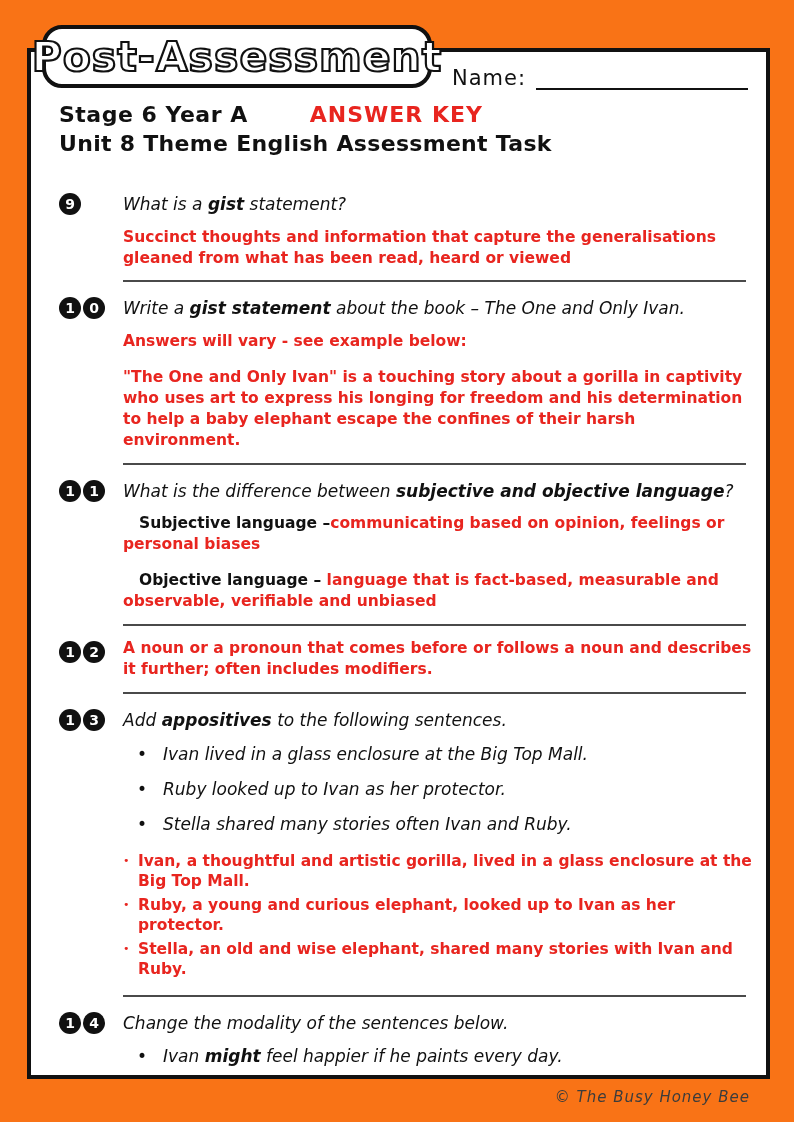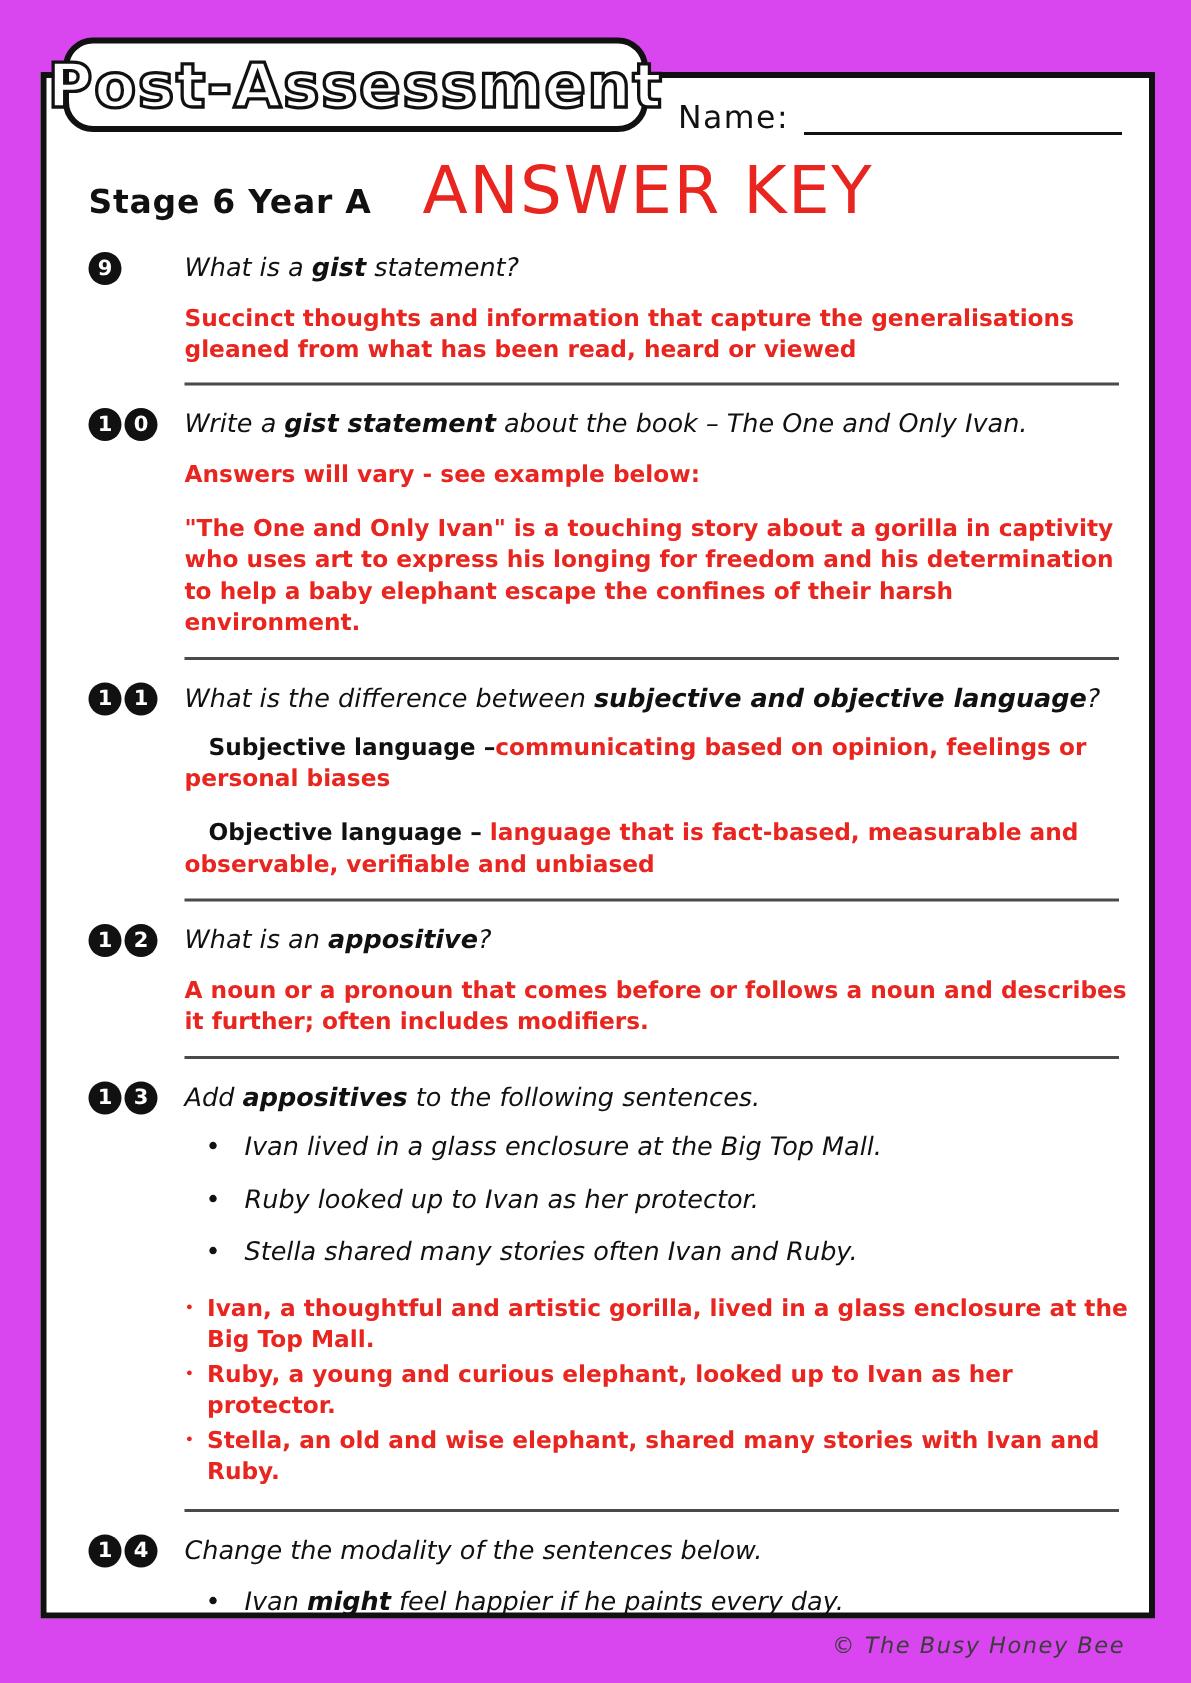--- a/index.html
+++ b/index.html
@@ -1,31 +1,31 @@
 <!DOCTYPE html>
 <html style="--red: #e8251f;"><head>
 <meta charset="utf-8">
 <style>
   html,body{margin:0;padding:0;background:#fff;}
-  .sheet{position:relative;width:794px;height:1122px;background:#d946ef;overflow:hidden;
+  .sheet{position:relative;width:794px;height:1122px;background:#f97316;overflow:hidden;
          font-family:"DejaVu Sans",sans-serif;color:#111;}
   .frame{position:absolute;left:27px;top:48px;width:743px;height:1031px;
          border:4px solid #111;box-sizing:border-box;background:#fff;}
   .banner{position:absolute;left:42px;top:25px;width:390px;height:63px;background:#fff;
           border:4px solid #111;border-radius:20px;display:flex;align-items:center;
           justify-content:center;z-index:2;box-sizing:border-box;}
   .banner-text{font-size:41px;font-weight:800;color:#fff;letter-spacing:1px;
                -webkit-text-stroke:2.2px #111;text-shadow:0 0 0 #111;white-space:nowrap;}
   .name-row{position:absolute;left:452px;top:64px;display:flex;align-items:flex-end;z-index:3;}
   .name-label{font-size:21px;letter-spacing:1px;font-family:"DejaVu Sans",sans-serif;}
   .name-line{display:inline-block;width:212px;border-bottom:2.5px solid #111;height:24px;margin-left:10px;}
   .inner{position:absolute;left:0;top:0;right:0;bottom:0;padding:50px 14px 0 28px;box-sizing:border-box;}
   .stage-row{display:flex;align-items:baseline;gap:34px;margin:0 0 4px 0;}
   .stage{font-size:22px;font-weight:800;letter-spacing:.5px;}
-  .answer-key{font-size:44px;font-weight:400;color:var(--red,#e8251f);letter-spacing:1px;}
+  .answer-key{font-size:22px;font-weight:700;color:var(--red,#e8251f);letter-spacing:1px;margin-left:28px;}
   .unit-title{font-size:22px;font-weight:800;letter-spacing:.3px;margin-bottom:26px;}
   .question{display:grid;grid-template-columns:64px 1fr;padding-top:8px;}
   .badge{display:flex;gap:2px;padding-top:3px;}
   .circle{width:22px;height:22px;border-radius:50%;background:#111;color:#fff;font-weight:800;
           font-size:14px;display:flex;align-items:center;justify-content:center;line-height:1;}
   .qcontent{max-width:634px;}
   .prompt{font-style:italic;font-size:17px;line-height:1.45;margin:2px 0 10px;}
   .s-q{font-style:italic;}
   .s-qb{font-style:italic;font-weight:700;}
   .s-r{color:var(--red,#e8251f);font-weight:700;font-style:normal;}
@@ -56,20 +56,21 @@
     <span class="name-line"></span>
   </div>
 
   <div class="frame">
     <div class="inner">
 
       <div class="stage-row">
         <span class="stage">Stage 6 Year A</span>
         <span class="answer-key">ANSWER KEY</span>
       </div>
+      <div class="unit-title">Unit 8 Theme English Assessment Task</div>
 
       <div id="questions">
           <div class="question">
             <div class="badge">
               <span class="circle">9</span>
             </div>
             <div class="qcontent">
               <div class="prompt"><span class="s-q">What is a </span><span class="s-qb">gist</span><span class="s-q"> statement?</span></div>
               <div class="par"><span class="s-r">Succinct thoughts and information that capture the generalisations gleaned from what has been read, heard or viewed</span></div>
             </div>
@@ -98,21 +99,20 @@
               <div class="par"><span class="s-k">Objective language – </span><span class="s-r">language that is fact-based, measurable and observable, verifiable and unbiased</span></div>
             </div>
           </div>
           <hr class="sep">
           <div class="question">
             <div class="badge">
               <span class="circle">1</span>
               <span class="circle">2</span>
             </div>
             <div class="qcontent">
-              <div class="prompt"><span class="s-q">What is an </span><span class="s-qb">appositive</span><span class="s-q">?</span></div>
               <div class="par"><span class="s-r">A noun or a pronoun that comes before or follows a noun and describes it further; often includes modifiers.</span></div>
             </div>
           </div>
           <hr class="sep">
           <div class="question">
             <div class="badge">
               <span class="circle">1</span>
               <span class="circle">3</span>
             </div>
             <div class="qcontent">

